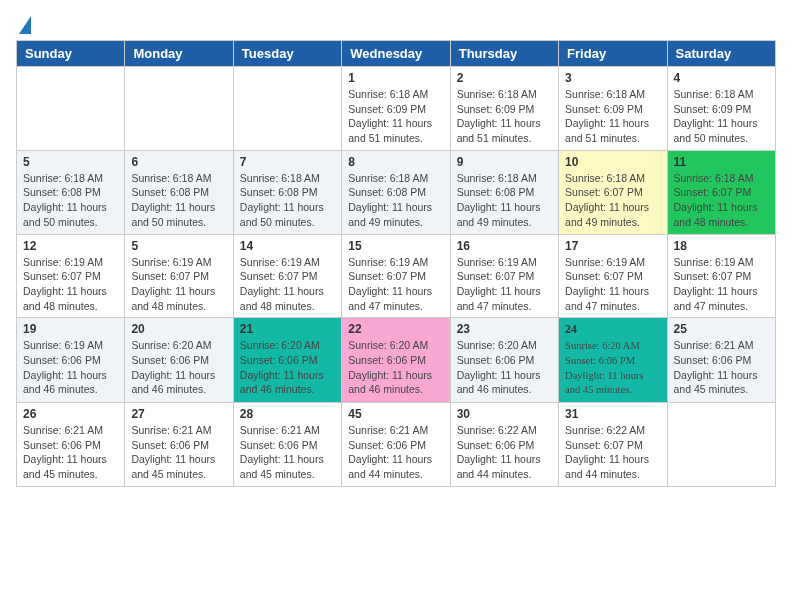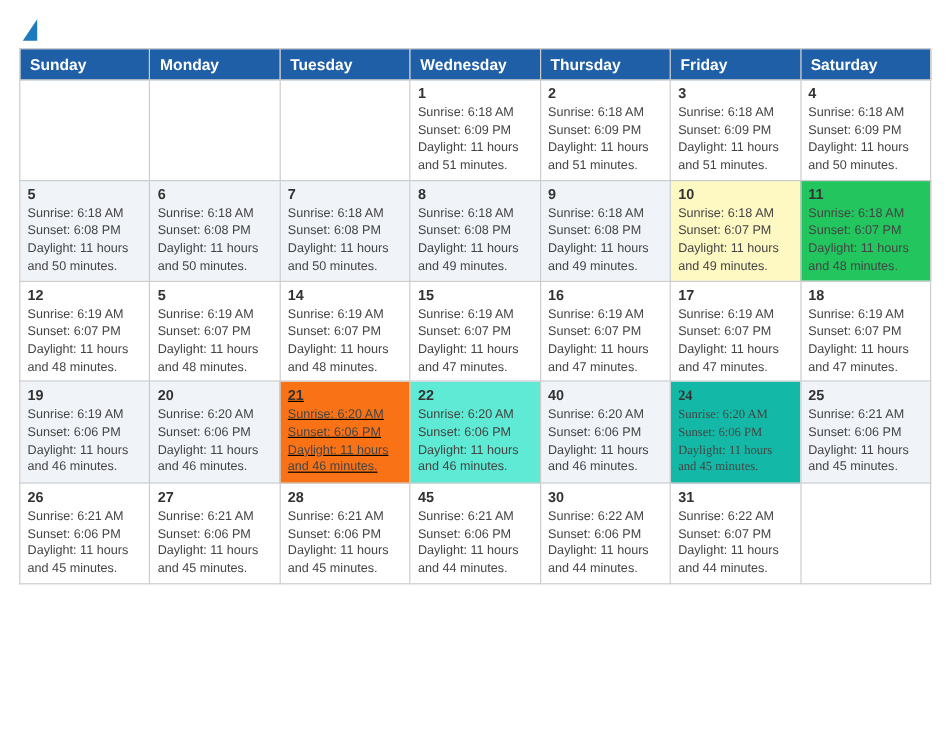--- a/index.html
+++ b/index.html
@@ -207,30 +207,30 @@
       </tr>
       <tr>
         <td style="background-color: rgb(240, 244, 248);">
           <span class="day-num">19</span>
           <div class="day-info">Sunrise: 6:19 AM<br>Sunset: 6:06 PM<br>Daylight: 11 hours<br>and 46 minutes.</div>
         </td>
         <td style="background-color: rgb(240, 244, 248); margin-top: 21px;">
           <span class="day-num">20</span>
           <div class="day-info">Sunrise: 6:20 AM<br>Sunset: 6:06 PM<br>Daylight: 11 hours<br>and 46 minutes.</div>
         </td>
-        <td style="background-color: #f97316; text-decoration: underline;">
+        <td style="background-color: #14b8a6;">
           <span class="day-num">21</span>
           <div class="day-info">Sunrise: 6:20 AM<br>Sunset: 6:06 PM<br>Daylight: 11 hours<br>and 46 minutes.</div>
         </td>
-        <td style="background-color: #5eead4; margin-left: 13px;">
+        <td style="background-color: #f9a8d4; margin-left: 13px;">
           <span class="day-num">22</span>
           <div class="day-info">Sunrise: 6:20 AM<br>Sunset: 6:06 PM<br>Daylight: 11 hours<br>and 46 minutes.</div>
         </td>
         <td style="background-color: rgb(240, 244, 248);">
-          <span class="day-num">40</span>
+          <span class="day-num">23</span>
           <div class="day-info">Sunrise: 6:20 AM<br>Sunset: 6:06 PM<br>Daylight: 11 hours<br>and 46 minutes.</div>
         </td>
         <td style="background-color: #14b8a6; font-family: Liberation Serif, serif;">
           <span class="day-num">24</span>
           <div class="day-info">Sunrise: 6:20 AM<br>Sunset: 6:06 PM<br>Daylight: 11 hours<br>and 45 minutes.</div>
         </td>
         <td style="background-color: rgb(240, 244, 248); margin-top: 42px;">
           <span class="day-num">25</span>
           <div class="day-info">Sunrise: 6:21 AM<br>Sunset: 6:06 PM<br>Daylight: 11 hours<br>and 45 minutes.</div>
         </td>

